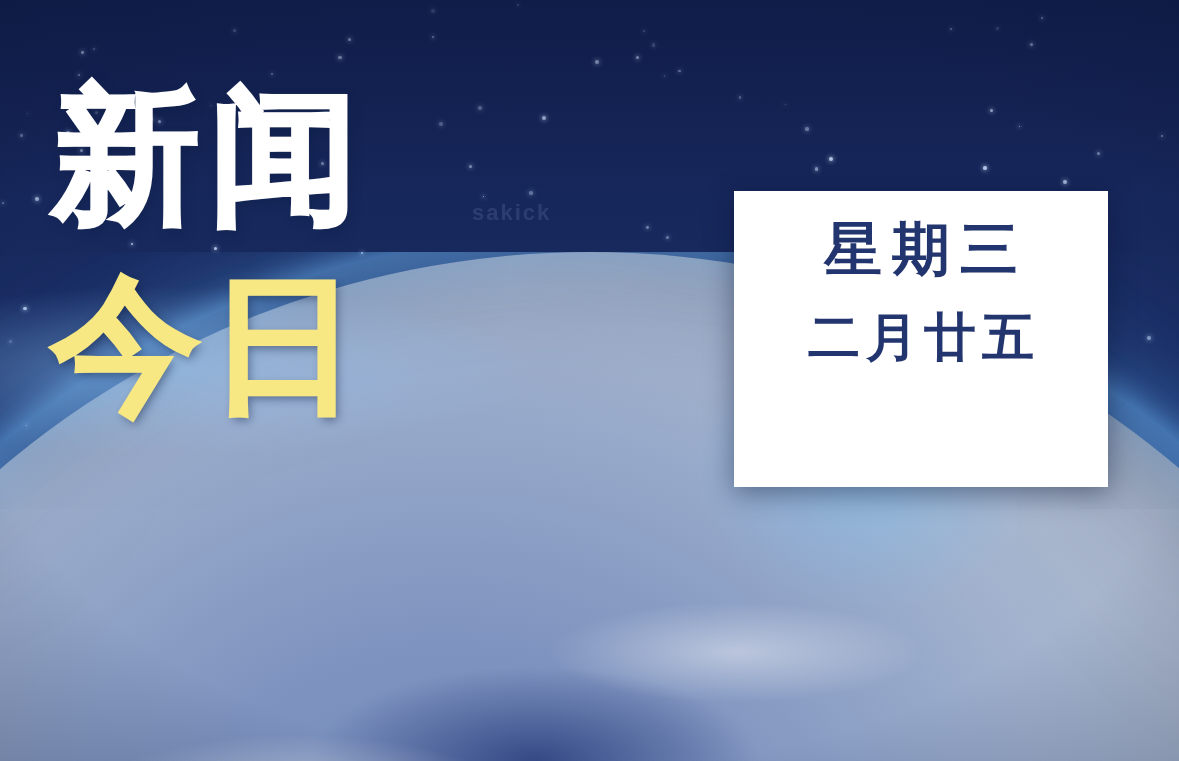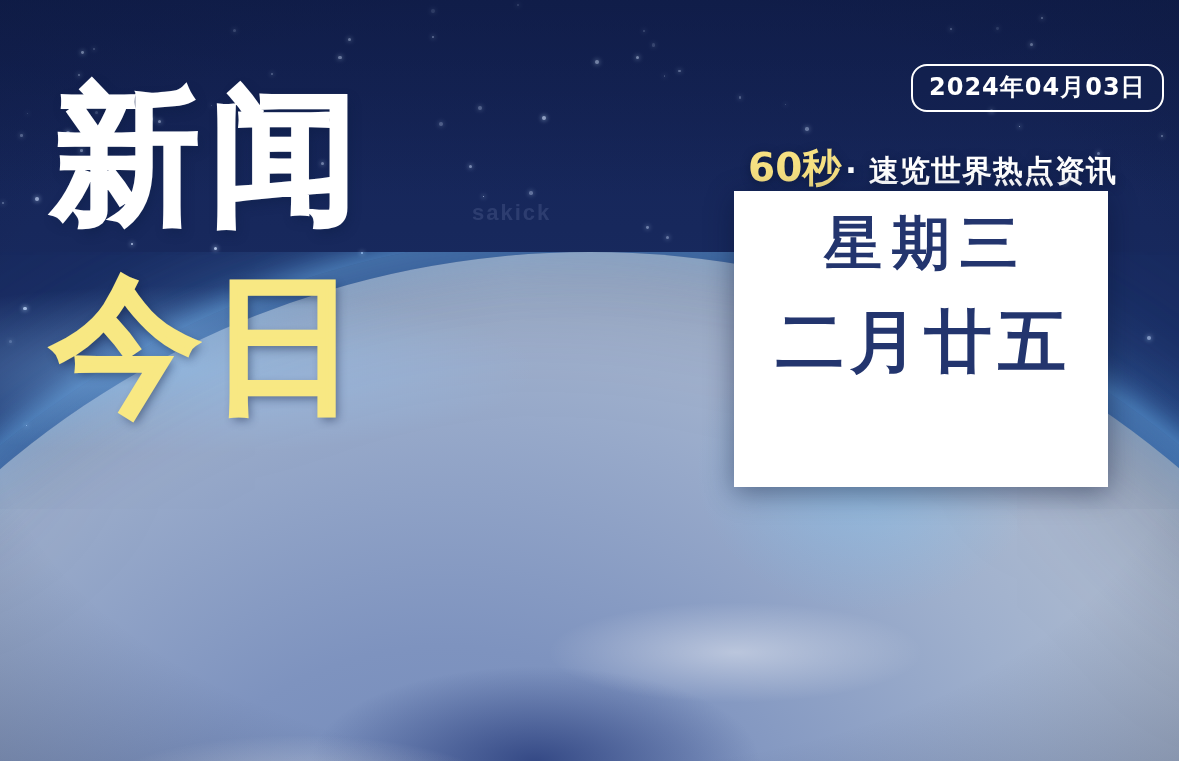--- a/index.html
+++ b/index.html
@@ -222,33 +222,33 @@
   }
   .card-issue {
     margin-top: 14px;
     color: #253A7A;
     font-size: 37px;
     font-weight: 700;
     letter-spacing: 2px;
     white-space: nowrap;
   }
   .card-weekday {
-    margin-top: 14px;
+    margin-top: 20px;
     color: #23356E;
     font-size: 58px;
     font-weight: 700;
     letter-spacing: 10px;
     padding-left: 10px;
     white-space: nowrap;
     text-align: right;
   }
   .card-lunar {
     margin-top: 14px;
     color: #23356E;
-    font-size: 68px;
+    font-size: 52px;
     font-weight: 700;
     letter-spacing: 6px;
     padding-left: 6px;
     white-space: nowrap;
   }
 
   
   .quote-bar {
     position: absolute;
     left: 31px;
@@ -392,25 +392,21 @@
   <div class="limb-glow-r"></div>
   <div class="vignette"></div>
 
   <div class="watermark">sakick</div>
 
   <div class="title-block">
     <div class="title-line title-xinwen">新闻</div>
     <div class="title-line title-jinri">今日</div>
   </div>
 
-  <div class="date-badge">2024年04月03日</div>
-
-  <div class="tagline">
-    <span class="tag-60">60秒</span><span class="tag-rest">· 速览世界热点资讯</span>
-  </div>
+
 
   <div class="card">
     <div class="card-weekday">星期三</div>
     <div class="card-lunar">二月廿五</div>
   </div>
 
 
 </div>
 
 </body></html>

